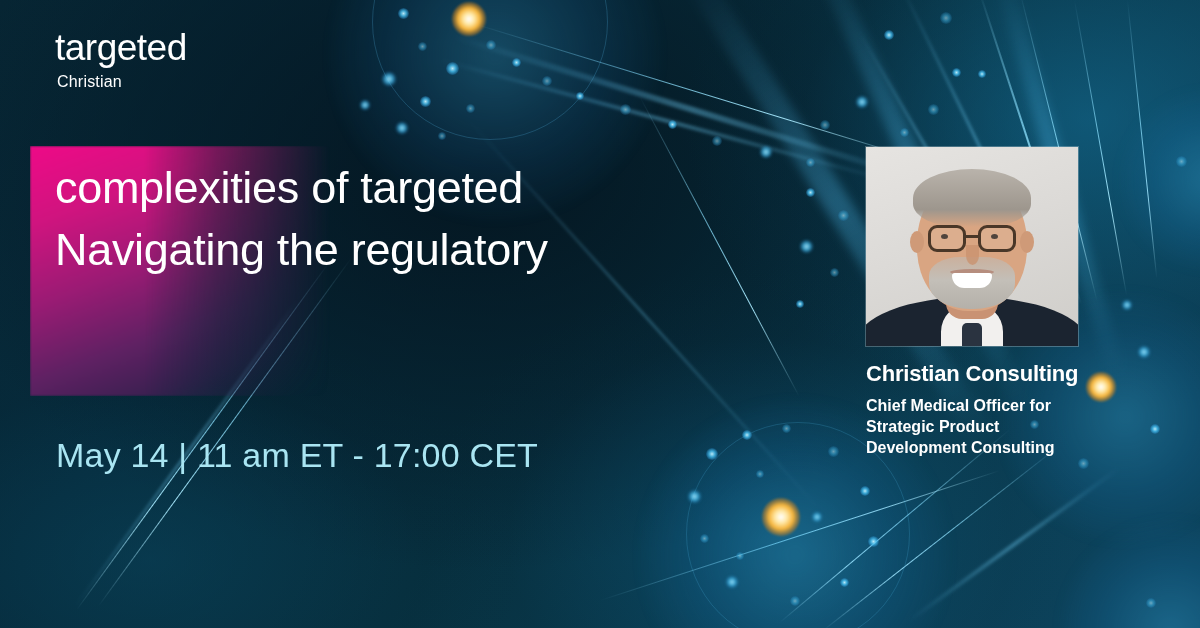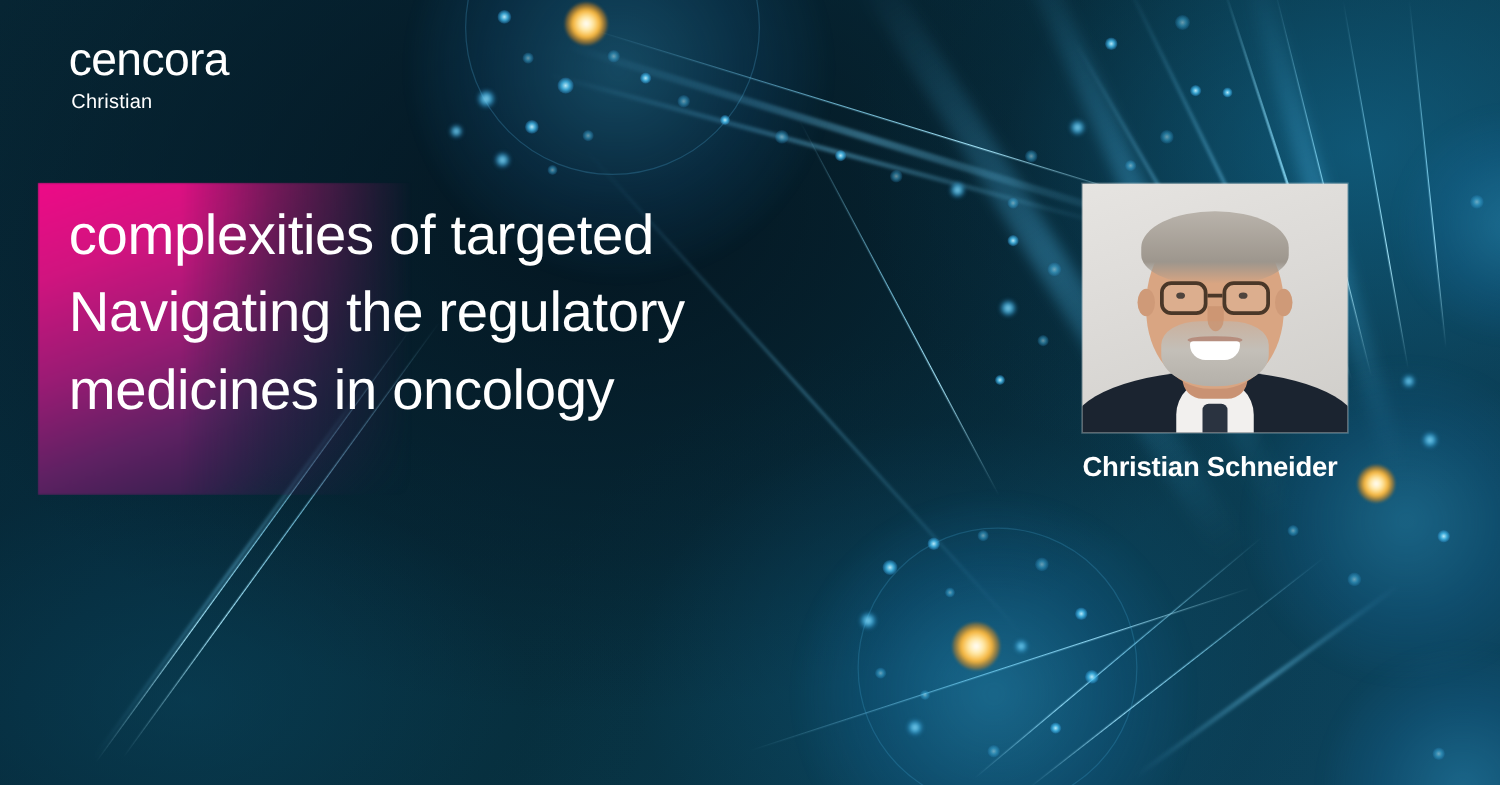--- a/index.html
+++ b/index.html
@@ -249,30 +249,30 @@
     <div class="halo" style="left:1120px; top:90px; width:180px; height:180px;"></div>
     <div class="node dim" style="left:1176px; top:156px; width:11px; height:11px;"></div>
 
     <div class="halo" style="left:1060px; top:520px; width:220px; height:220px;"></div>
     <div class="node dim" style="left:1146px; top:598px; width:10px; height:10px;"></div>
   </div>
 
   <div id="magenta-glow"></div>
 
   <div id="logo">
-    <span id="logo-wordmark">cencora</span>
+    <span id="logo-wordmark">targeted</span>
     <span id="logo-subbrand">Christian</span>
   </div>
 
   <h1 id="headline">
     <span class="line">complexities of targeted</span>
     <span class="line">Navigating the regulatory</span>
-    <span class="line">medicines in oncology</span>
   </h1>
 
+  <div id="event-date">May 14 | 11 am ET - 17:00 CET</div>
 
   <div id="speaker">
     <div id="speaker-photo">
       <div class="p-bg"></div>
       <div class="p-suit"></div>
       <div class="p-shirt"></div>
       <div class="p-tie"></div>
       <div class="p-neck"></div>
       <div class="p-head"></div>
       <div class="p-ear-l"></div>
@@ -281,16 +281,21 @@
       <div class="p-beard"></div>
       <div class="p-lip"></div>
       <div class="p-mouth"></div>
       <div class="p-nose"></div>
       <div class="p-eye-l"></div>
       <div class="p-eye-r"></div>
       <div class="p-glass-l"></div>
       <div class="p-glass-r"></div>
       <div class="p-bridge"></div>
     </div>
-    <div id="speaker-name">Christian Schneider</div>
+    <div id="speaker-name">Christian Consulting</div>
+    <div id="speaker-title">
+      <span class="line">Chief Medical Officer for</span>
+      <span class="line">Strategic Product</span>
+      <span class="line">Development Consulting</span>
+    </div>
   </div>
 
 </div>
 
 </body></html>

